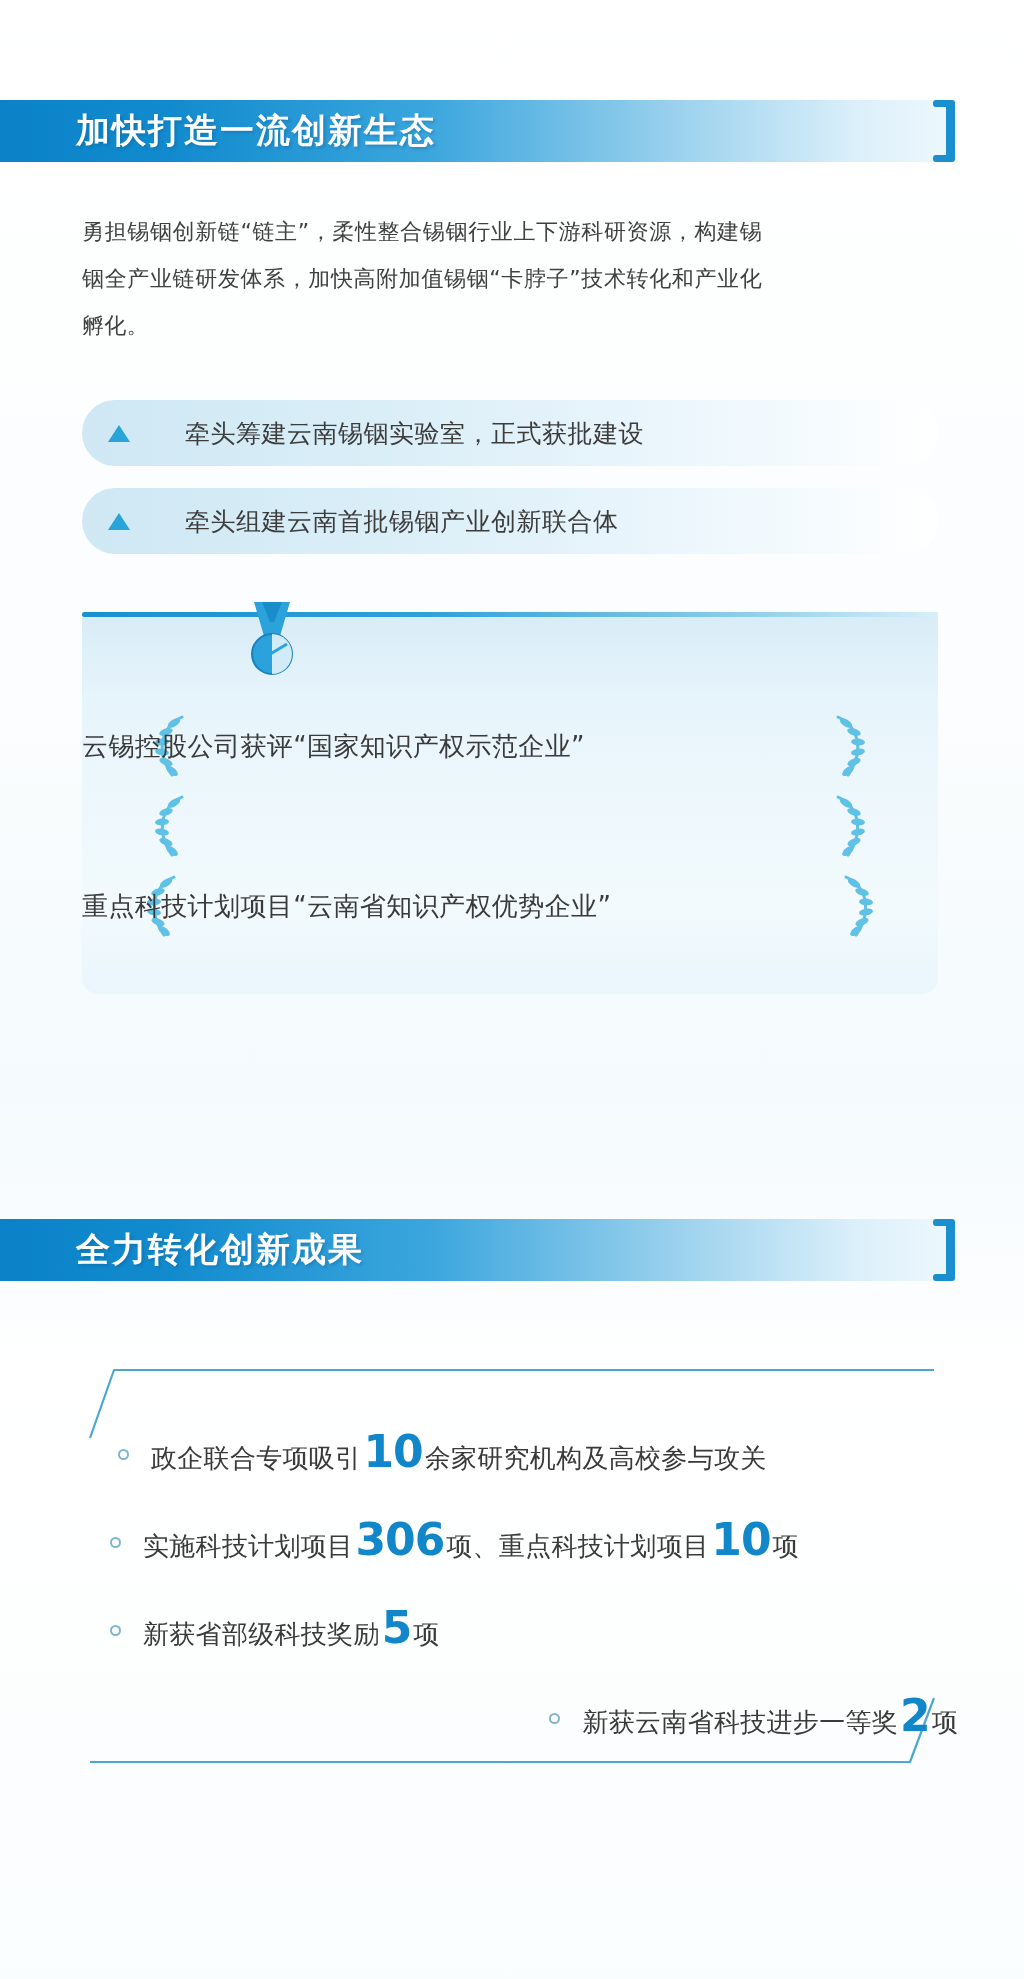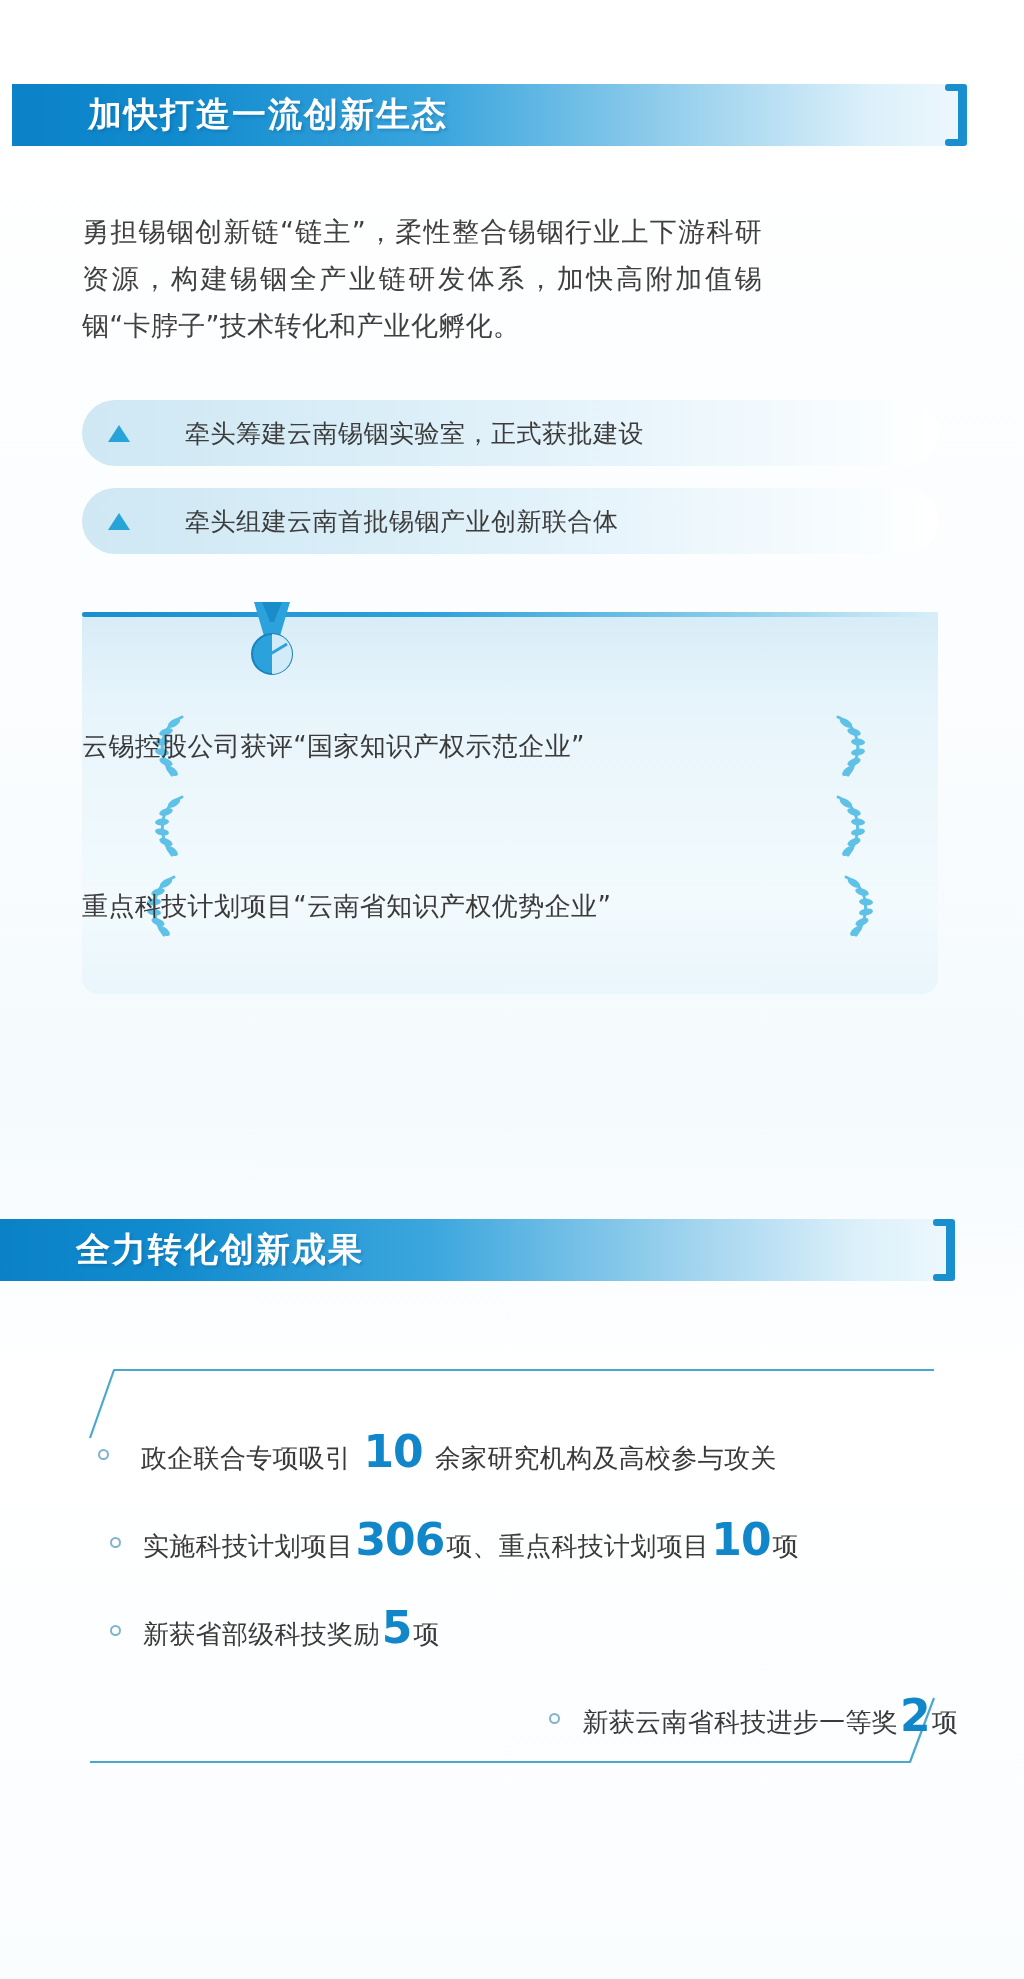--- a/index.html
+++ b/index.html
@@ -37,21 +37,21 @@
   .bracket b {
     display:block; position:absolute; background:#1a8fd0;
   }
   .bracket .v { right:0; top:0; width:9px; height:62px; border-radius:0 6px 6px 0; }
   .bracket .t { right:0; top:0; width:22px; height:7px; border-radius:3px; }
   .bracket .b2 { right:0; bottom:0; width:22px; height:7px; border-radius:3px; }
 
   
   .para {
     position:absolute; left:82px; width:680px;
-    color:#404040; font-size:27px; line-height:47px;
+    color:#404040; font-size:22px; line-height:47px;
     text-align:justify; text-justify:inter-ideograph;
     letter-spacing:0.3px;
   }
 
   
   .pill {
     position:absolute; left:82px; width:856px; height:66px;
     background:linear-gradient(90deg,#cfe8f4 0%,#d8edf7 30%,#e7f4fb 62%,#f5fbfe 86%,#ffffff 100%);
     border-radius:33px;
     display:flex; align-items:center;
@@ -117,21 +117,21 @@
   .num {
     color:#1187ca; font-weight:bold; font-size:44px;
     letter-spacing:-1px; padding:0 2px; line-height:1;
   }
 </style>
 </head>
 <body>
 
 <div class="page">
 
-  <div class="banner-wrap" style="top:84px;padding-left:12px;">
+  <div class="banner-wrap" style="top:100px;">
     <div class="banner">
       <span class="banner-title">加快打造一流创新生态</span>
       <span class="bracket">
         <b class="v"></b>
           <b class="t"></b>
           <b class="b2"></b>
       </span>
     </div>
   </div>
 
@@ -248,21 +248,21 @@
       </span>
     </div>
   </div>
 
   <div class="abox" style="top:1368px;">
     <svg width="848" height="396" viewBox="0 0 848 396">
       <path d="M2 70 L26 2 L846 2" stroke="#4aa8cf" stroke-width="2.2" fill="none" stroke-linejoin="round"></path>
       <path d="M846 330 L822 394 L2 394" stroke="#4aa8cf" stroke-width="2.2" fill="none" stroke-linejoin="round"></path>
     </svg>
 
-    <div class="aitem" style="top:62px;left:10px;gap:10px;">
+    <div class="aitem" style="top:62px;left:30px;">
       <span class="acirc"></span>
       <span>政企联合专项吸引</span>
       <span class="num">10</span>
       <span>余家研究机构及高校参与攻关</span>
     </div>
 
     <div class="aitem" style="top:150px;left:22px;">
       <span class="acirc"></span>
       <span>实施科技计划项目</span>
       <span class="num">306</span>

